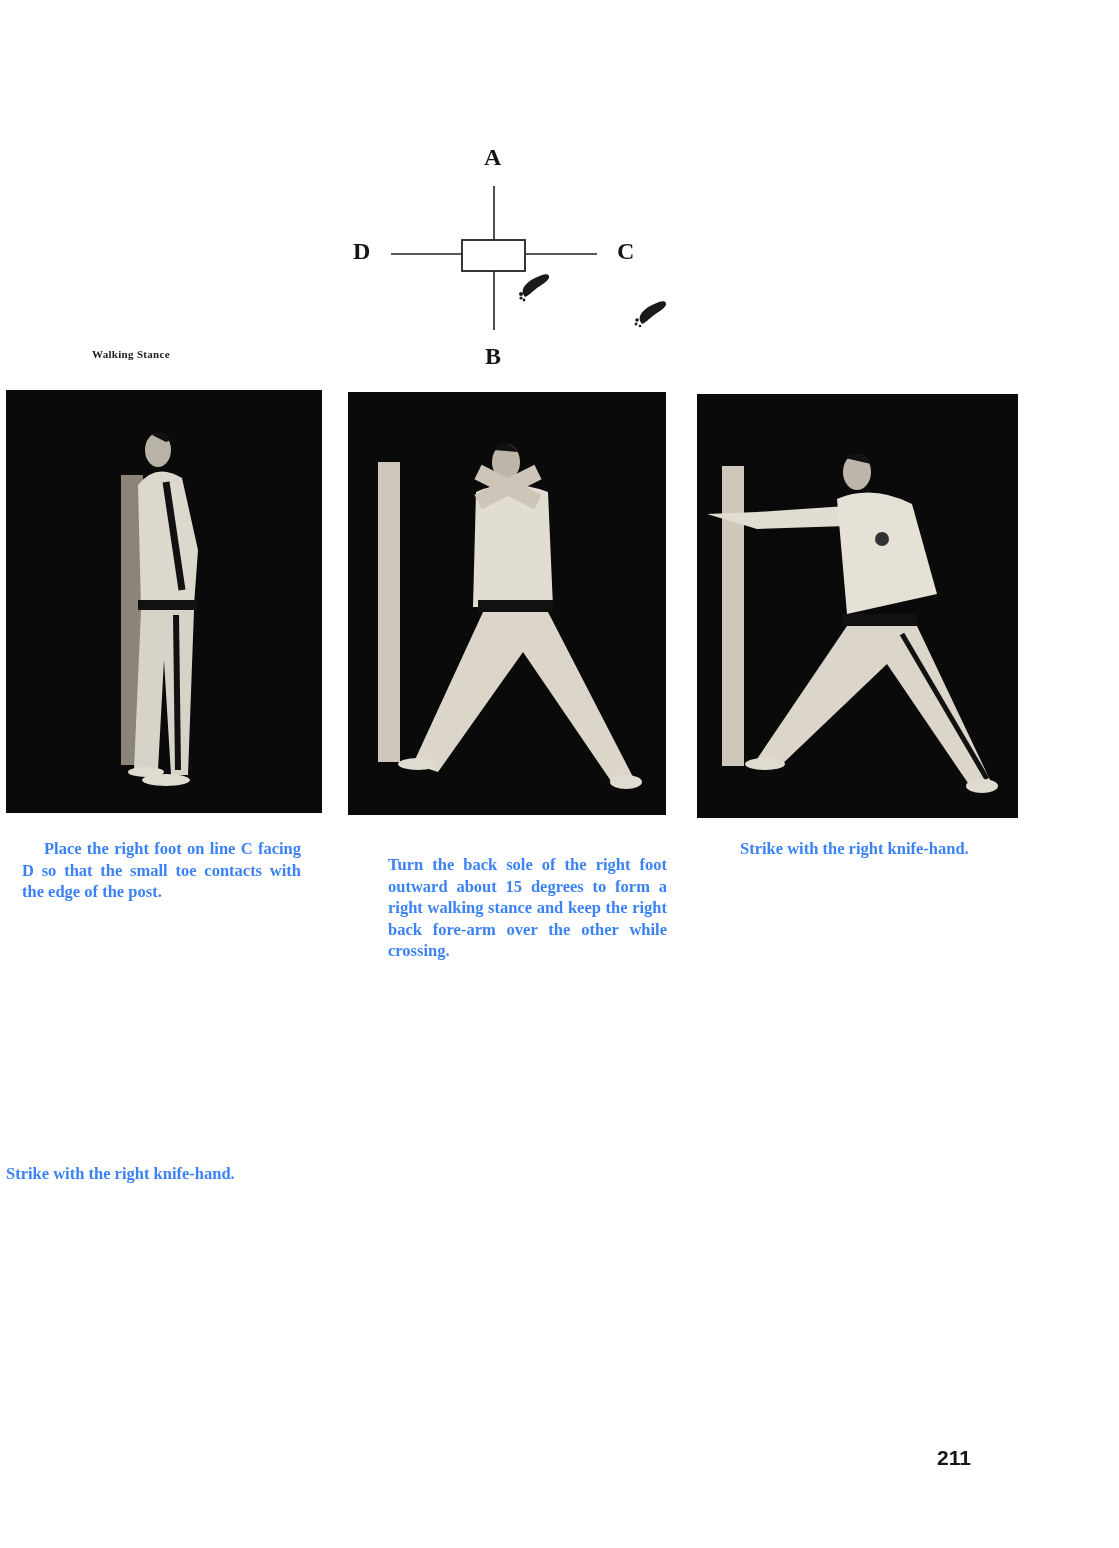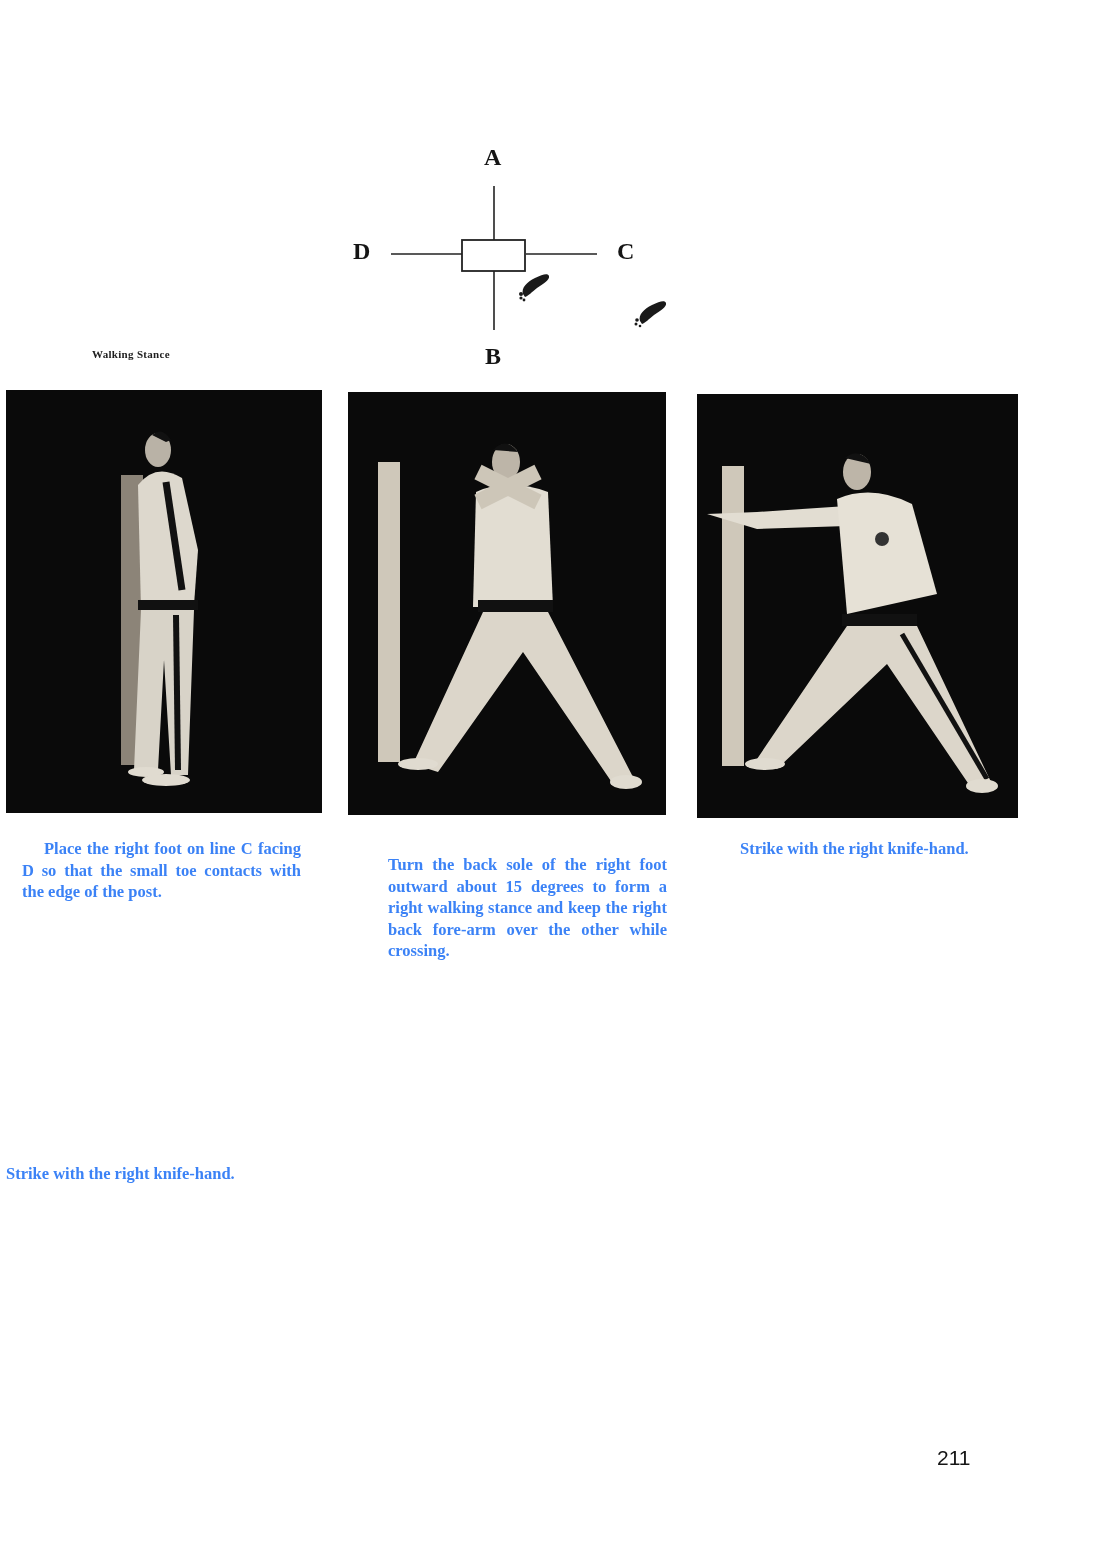--- a/index.html
+++ b/index.html
@@ -4,21 +4,21 @@
 <style>
   html, body { margin:0; padding:0; }
   body { width:1119px; height:1548px; background:#ffffff; position:relative; overflow:hidden;
          font-family:"DejaVu Serif","Liberation Serif",serif; color:#1e1e1e; }
   .abs { position:absolute; }
   .dlabel { font-weight:bold; font-size:24px; font-family:"Liberation Serif",serif; color:#151515; }
   .section-title { left:92px; top:348px; font-size:11px; font-weight:bold; font-family:"Liberation Serif",serif; letter-spacing:0.3px; }
   .photo { background:#0a0a0a; overflow:hidden; }
   .caption { font-size:16.5px; font-weight:bold; font-family:"Liberation Serif",serif; line-height:21.5px; color:#3b82f6; }
   .caption.just { text-align:justify; text-align-last:left; }
-  .pageno { left:937px; top:1446px; font-family:"Liberation Sans",sans-serif; font-weight:normal; font-size:21px; color:#151515; }
+  .pageno { left:937px; top:1446px; font-family:"Liberation Sans",sans-serif; font-weight:bold; font-size:21px; color:#151515; }
 </style>
 </head>
 <body>
 
 <div class="abs" style="left:340px;top:130px;width:360px;height:250px;">
   <span class="abs dlabel" style="left:144px;top:14px;">A</span>
   <span class="abs dlabel" style="left:13px;top:108px;">D</span>
   <span class="abs dlabel" style="left:277px;top:108px;">C</span>
   <span class="abs dlabel" style="left:145px;top:213px;">B</span>
   <svg class="abs" style="left:0;top:0" width="360" height="250">

